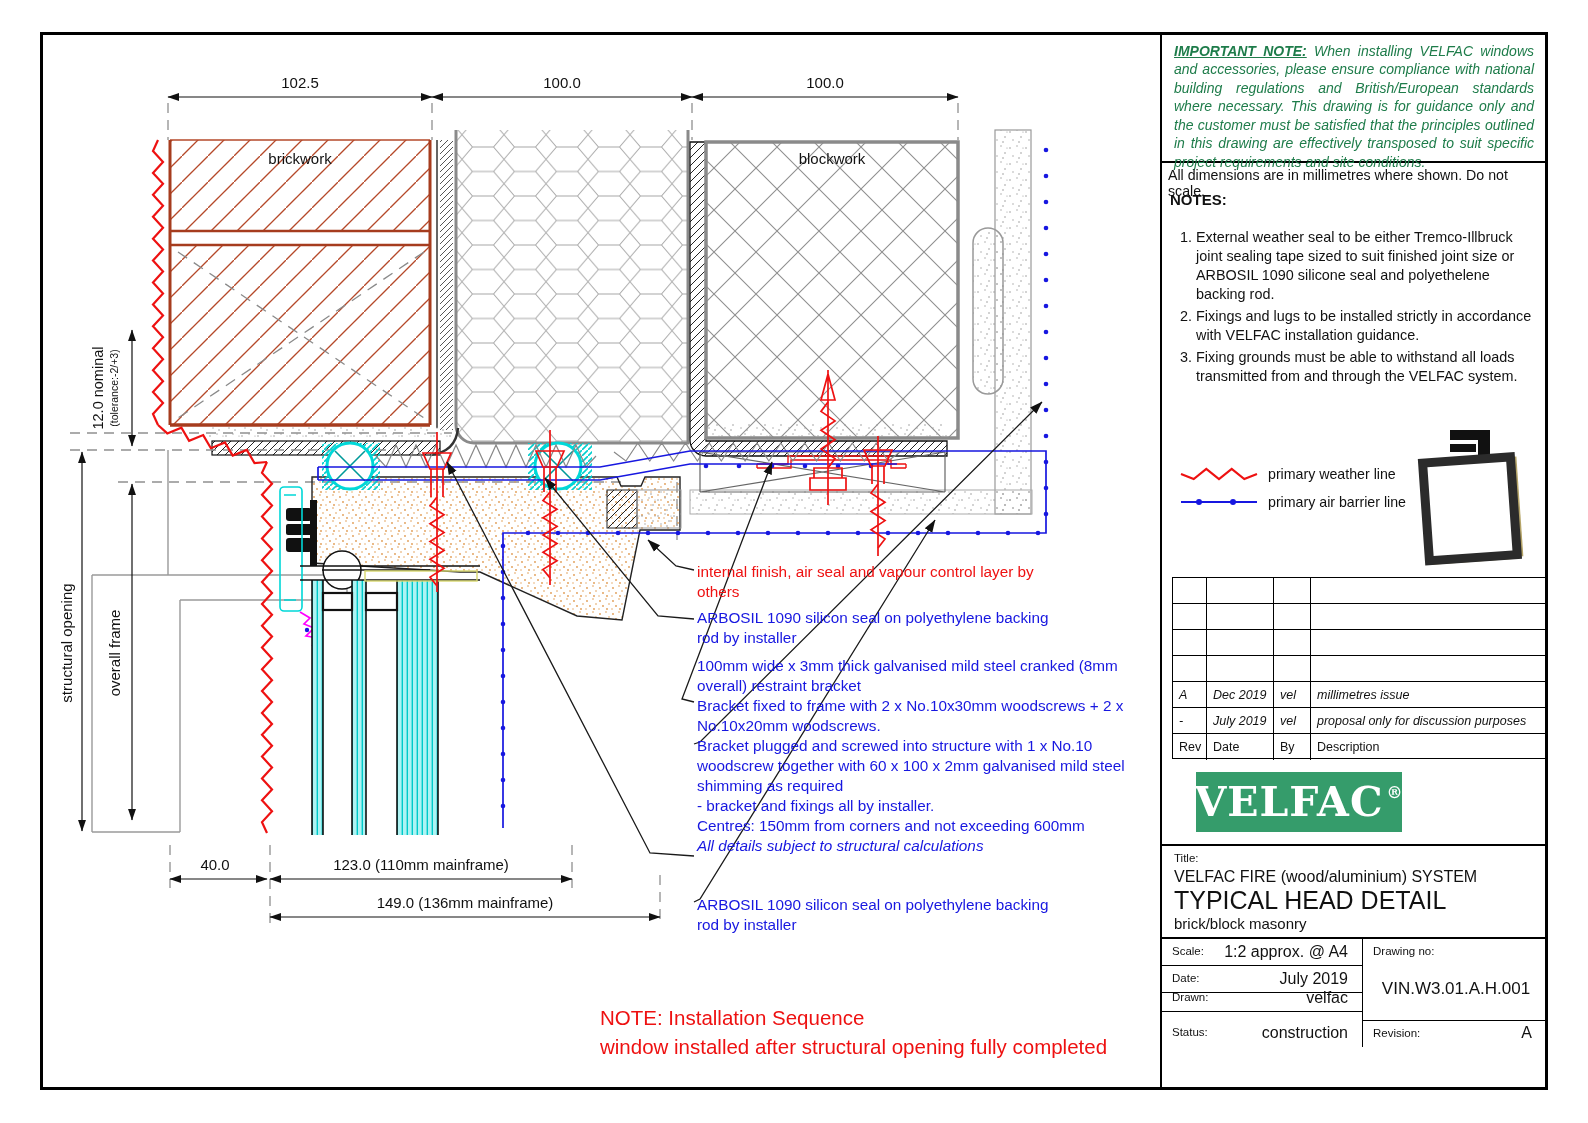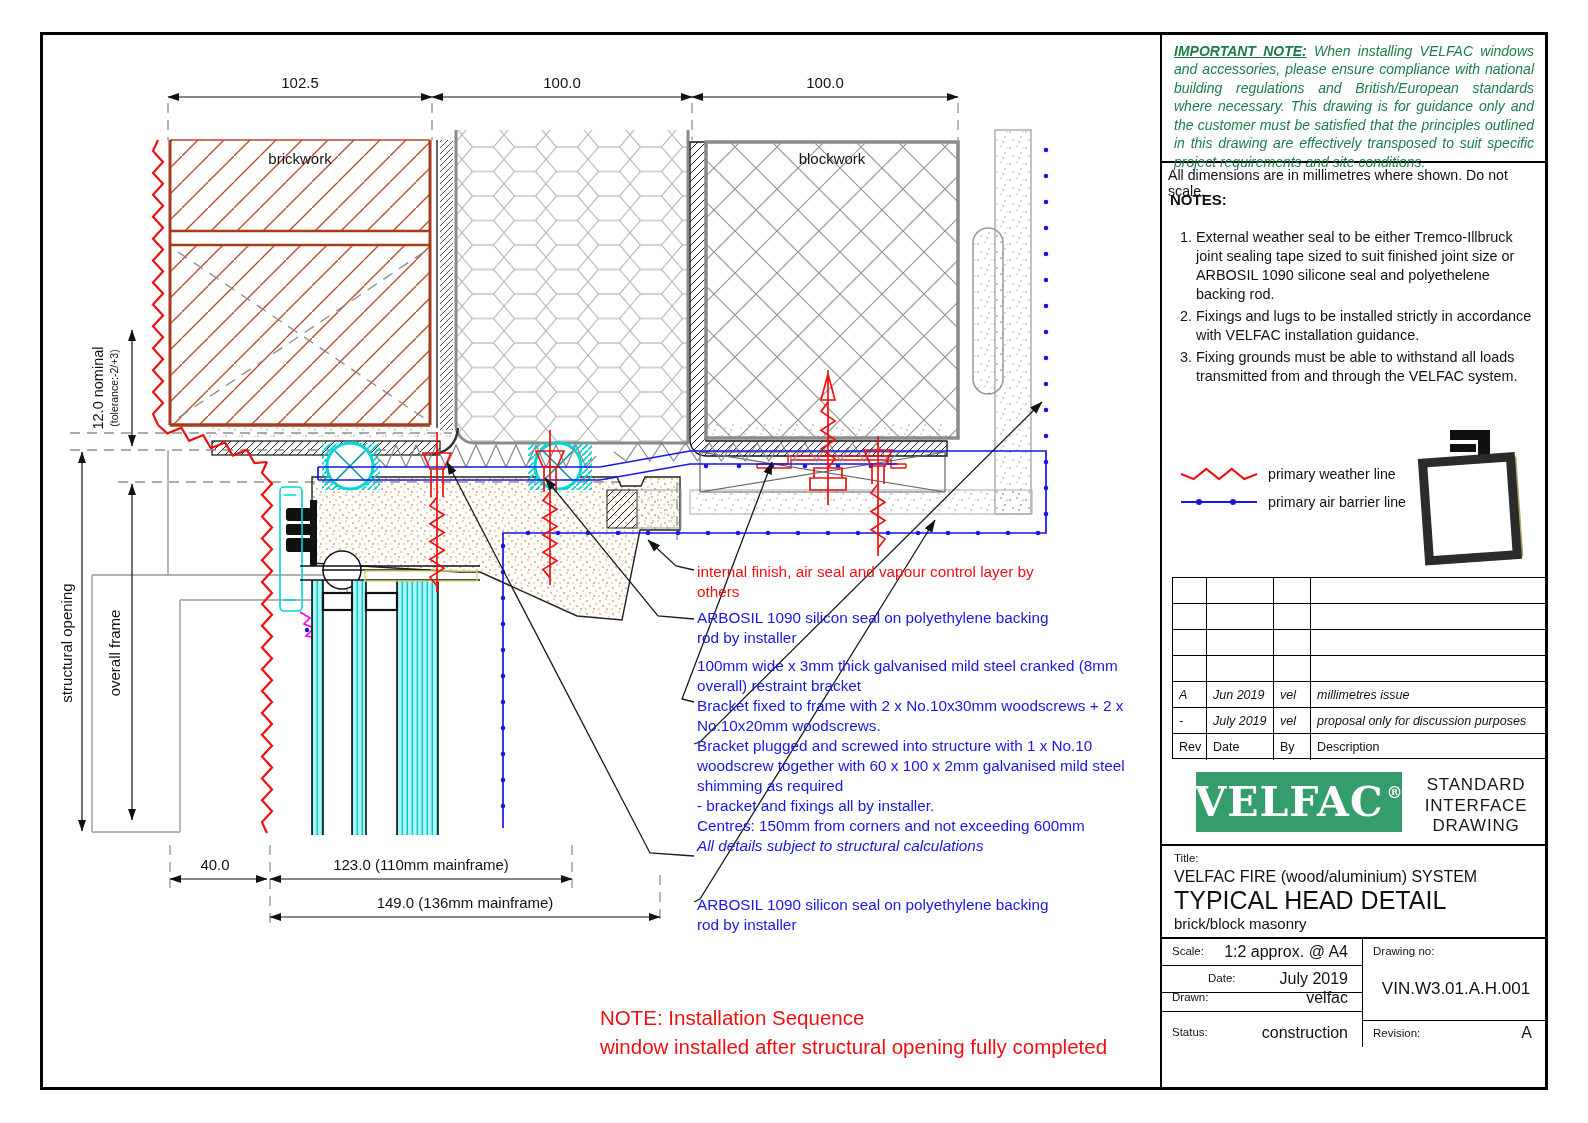--- a/index.html
+++ b/index.html
@@ -349,57 +349,54 @@
       <div class="c"></div>
   <div class="c"></div>
       <div class="c"></div>
       <div class="c"></div>
       <div class="c"></div>
   <div class="c"></div>
       <div class="c"></div>
       <div class="c"></div>
       <div class="c"></div>
   <div class="c ital">A</div>
-  <div class="c ital">Jun 2019</div>
+  <div class="c ital">Dec 2019</div>
   <div class="c ital">vel</div>
   <div class="c ital">millimetres issue</div>
   <div class="c ital">-</div>
   <div class="c ital">July 2019</div>
   <div class="c ital">vel</div>
   <div class="c ital">proposal only for discussion purposes</div>
   <div class="c r7">Rev</div>
   <div class="c r7">Date</div>
   <div class="c r7">By</div>
   <div class="c r7">Description</div>
 </div>
 
 <div class="abs" style="left:1162px;top:759px;width:386px;height:87px;border-bottom:2.5px solid #000;">
   <div class="abs logo" style="left:34px;top:13px;width:206px;height:60px;">
         <span>VELFAC</span>
         <sup>®</sup>
       </div>
-  <div class="t ctr" style="left:242px;top:16px;width:144px;font-size:17px;line-height:1.22;letter-spacing:0.8px;color:#1a1a1a;">STANDARD
-INTERFACE
-DRAWING</div>
 </div>
 
 <div class="abs" style="left:1162px;top:846px;width:386px;height:91px;">
   <div class="t" style="left:12px;top:6px;font-size:11.5px;">Title:</div>
   <div class="t" style="left:12px;top:22px;font-size:16px;">VELFAC FIRE (wood/aluminium) SYSTEM</div>
   <div class="t" style="left:12px;top:40px;font-size:25px;">TYPICAL HEAD DETAIL</div>
   <div class="t" style="left:12px;top:69px;font-size:15px;">brick/block masonry</div>
 </div>
 
 <div class="abs" style="left:1162px;top:937px;width:386px;height:108px;border-top:2.5px solid #000;">
   <div class="abs" style="left:0;top:0;width:200px;height:27px;border-bottom:1.5px solid #000;">
     <span class="t fieldlabel" style="left:10px;top:6px;">Scale:</span>
     <span class="t fieldval" style="right:14px;top:4px;">1:2 approx. @ A4</span>
   </div>
   <div class="abs" style="left:0;top:27px;width:200px;height:27px;border-bottom:1.5px solid #000;">
-    <span class="t fieldlabel" style="left:10px;top:6px;margin-left:36px;">Date:</span>
+    <span class="t fieldlabel" style="left:10px;top:6px;">Date:</span>
     <span class="t fieldval" style="right:14px;top:4px;">July 2019</span>
   </div>
   <div class="abs" style="left:0;top:46px;width:200px;height:27px;border-bottom:1.5px solid #000;">
     <span class="t fieldlabel" style="left:10px;top:6px;">Drawn:</span>
     <span class="t fieldval" style="right:14px;top:4px;">velfac</span>
   </div>
   <div class="abs" style="left:0;top:81px;width:200px;height:27px;">
     <span class="t fieldlabel" style="left:10px;top:6px;">Status:</span>
     <span class="t fieldval" style="right:14px;top:4px;">construction</span>
   </div>

